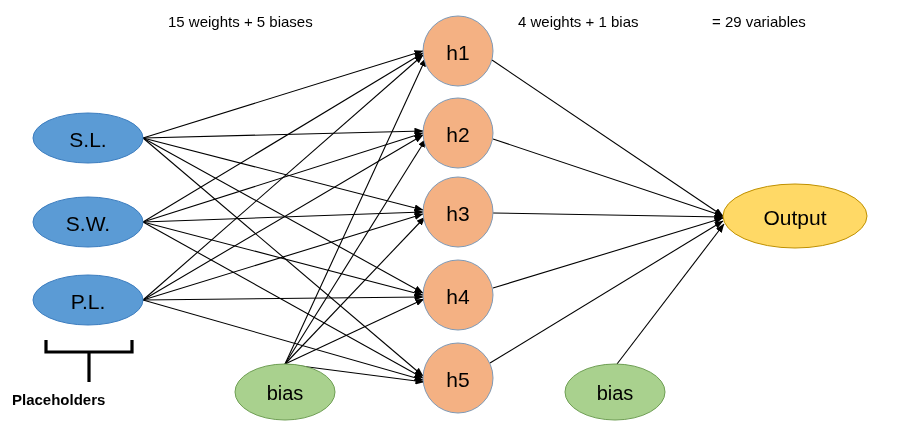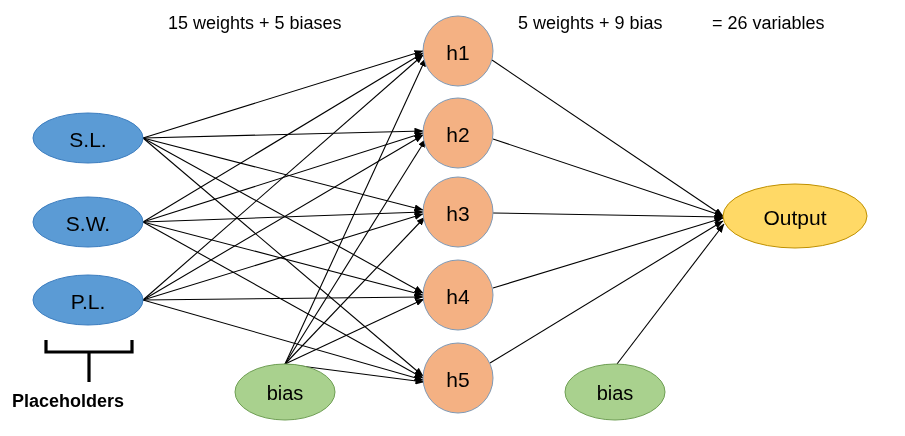--- a/index.html
+++ b/index.html
@@ -10,21 +10,21 @@
   #stage {
     position: relative;
     width: 905px;
     height: 436px;
     background: #ffffff;
     overflow: hidden;
     font-family: "Liberation Sans", sans-serif;
   }
   .annot {
     position: absolute;
-    font-size: 18px;
+    font-size: 15px;
     color: #000000;
     white-space: nowrap;
     line-height: 1;
   }
   #svg-layer {
     position: absolute;
     left: 0;
     top: 0;
     width: 905px;
     height: 436px;
@@ -50,22 +50,22 @@
     fill: none;
     stroke-linecap: butt;
   }
 </style>
 </head>
 <body>
 
 <div id="stage">
 
   <div class="annot" style="left:168px; top:14px;">15 weights + 5 biases</div>
-  <div class="annot" style="left:518px; top:14px;">5 weights + 9 bias</div>
-  <div class="annot" style="left:712px; top:14px;">= 26 variables</div>
+  <div class="annot" style="left:518px; top:14px;">4 weights + 1 bias</div>
+  <div class="annot" style="left:712px; top:14px;">= 29 variables</div>
 
   <div class="annot" style="left:12px; top:392px;font-weight:bold;">Placeholders</div>
 
   <svg id="svg-layer" viewBox="0 0 905 436">
     <defs>
       <marker id="arrowhead" markerWidth="9" markerHeight="7" refX="8.5" refY="3.5" orient="auto" markerUnits="userSpaceOnUse">
         <polygon points="0 0, 9 3.5, 0 7" fill="#000000"></polygon>
       </marker>
     </defs>
 

